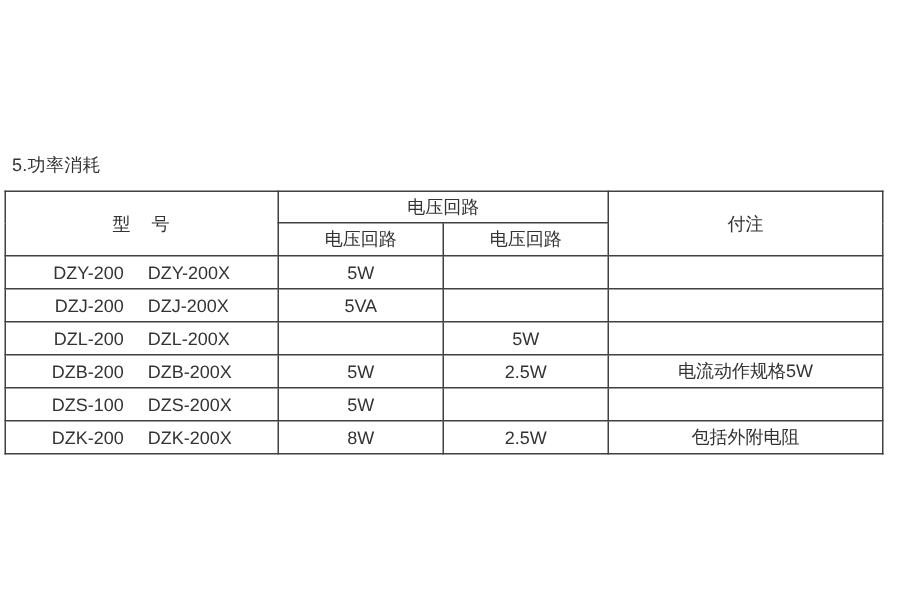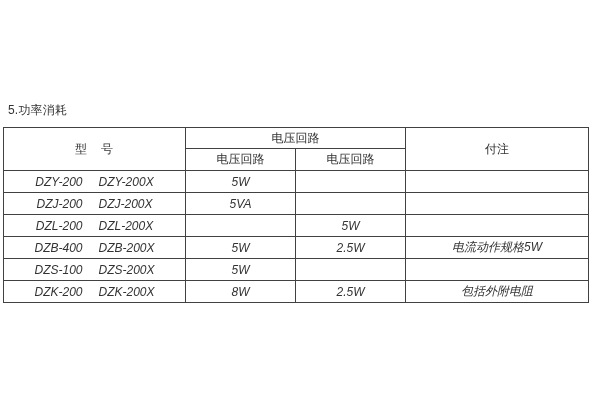--- a/index.html
+++ b/index.html
@@ -36,21 +36,21 @@
     font-weight: normal;
     text-align: center;
     vertical-align: middle;
     padding: 0;
     color: #333333;
     overflow: hidden;
     white-space: nowrap;
   }
   .spec-table thead tr.hdr-top  { height: 21px; font-family: Liberation Serif, serif; }
   .spec-table thead tr.hdr-sub  { height: 22px; }
-  .spec-table tbody tr          { height: 22px; font-style: italic; }
+  .spec-table tbody tr          { height: 22px; }
   .model-cell .model-b { margin-left: 16px; }
   .hdr-model { letter-spacing: 1px; }
 </style>
 </head>
 <body>
 
 <div class="page">
 
   <div class="section-title">5.功率消耗</div>
 
@@ -92,21 +92,21 @@
       <tr>
         <td class="model-cell">
           <span class="model-a">DZL-200</span><span class="model-b">DZL-200X</span>
         </td>
         <td></td>
         <td>5W</td>
         <td></td>
       </tr>
       <tr>
         <td class="model-cell">
-          <span class="model-a">DZB-400</span><span class="model-b">DZB-200X</span>
+          <span class="model-a">DZB-200</span><span class="model-b">DZB-200X</span>
         </td>
         <td>5W</td>
         <td>2.5W</td>
         <td>电流动作规格5W</td>
       </tr>
       <tr>
         <td class="model-cell">
           <span class="model-a">DZS-100</span><span class="model-b">DZS-200X</span>
         </td>
         <td>5W</td>

